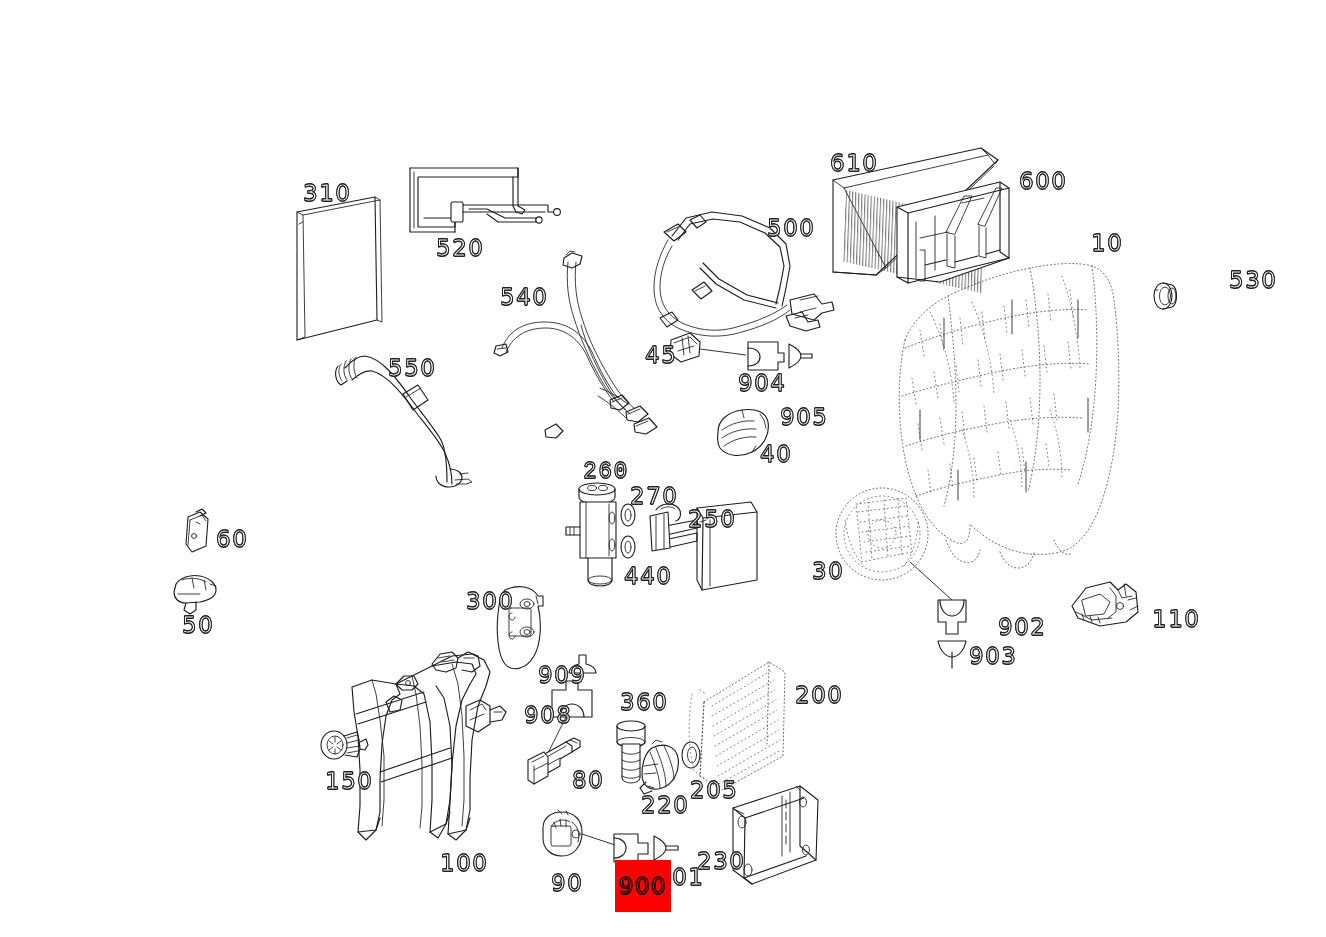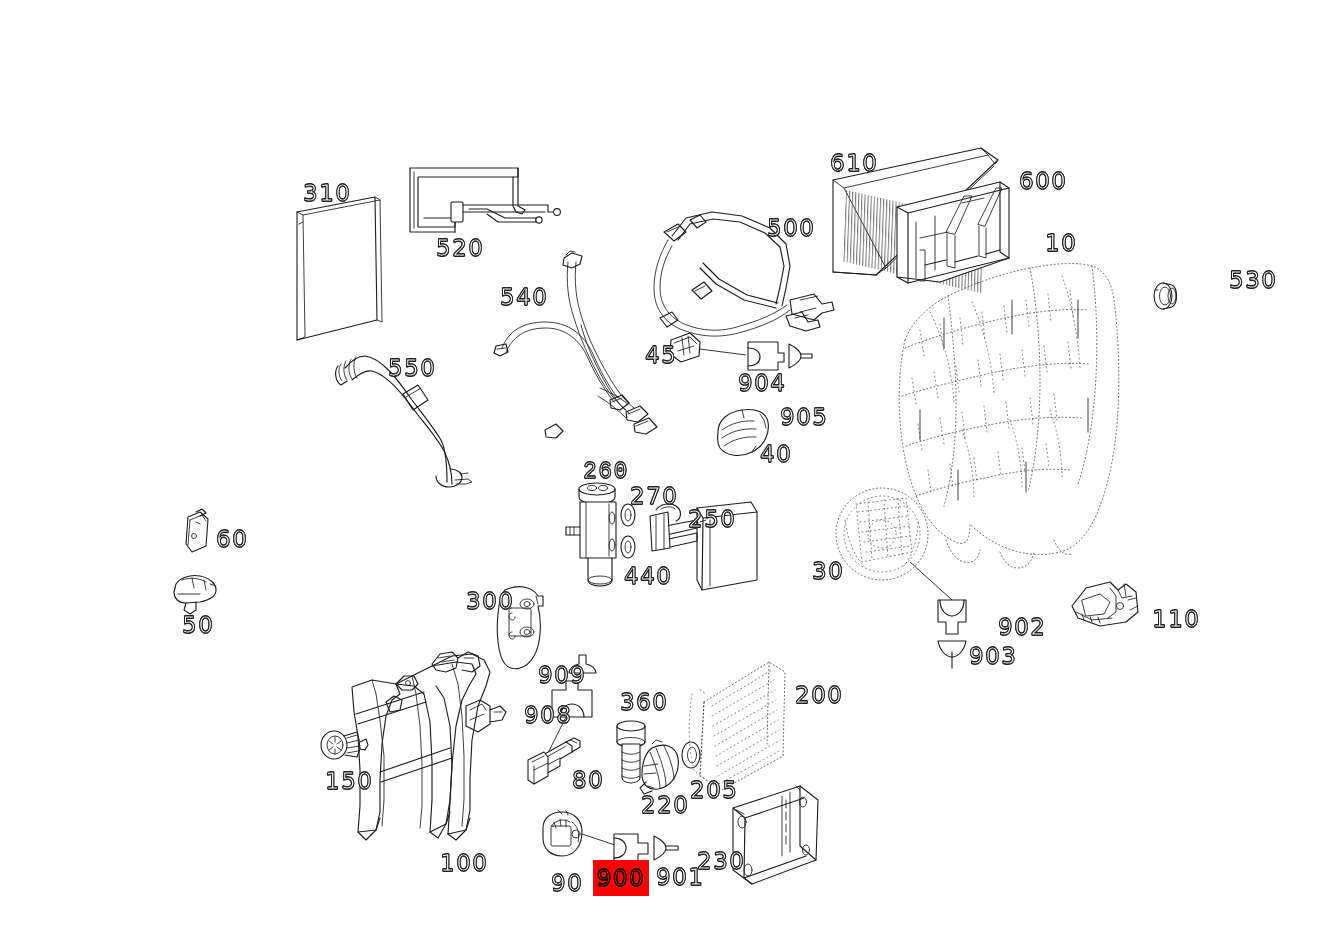--- a/index.html
+++ b/index.html
@@ -516,21 +516,21 @@
       <path class="s2" d="M796 786 L800 790"></path>
       <path class="s2" d="M736 810 L744 814"></path>
     </g>
   </svg>
 
   <div class="lbl" style="left:303px;top:182px;">310</div>
   <div class="lbl" style="left:436px;top:237px;">520</div>
   <div class="lbl" style="left:830px;top:152px;">610</div>
   <div class="lbl" style="left:1019px;top:170px;">600</div>
   <div class="lbl" style="left:767px;top:217px;">500</div>
-  <div class="lbl" style="left:1045px;top:232px;">10</div>
+  <div class="lbl" style="left:1091px;top:232px;">10</div>
   <div class="lbl" style="left:1185px;top:269px;margin-left:44px;">530</div>
   <div class="lbl" style="left:500px;top:286px;">540</div>
   <div class="lbl" style="left:388px;top:357px;">550</div>
   <div class="lbl" style="left:645px;top:344px;">45</div>
   <div class="lbl" style="left:738px;top:372px;">904</div>
   <div class="lbl" style="left:780px;top:372px;margin-top:34px;">905</div>
   <div class="lbl" style="left:760px;top:443px;">40</div>
   <div class="lbl" style="left:216px;top:528px;">60</div>
   <div class="lbl" style="left:182px;top:614px;">50</div>
   <div class="lbl" style="left:583px;top:461px;font-family:Liberation Mono, monospace;">260</div>
@@ -548,17 +548,17 @@
   <div class="lbl" style="left:620px;top:691px;">360</div>
   <div class="lbl" style="left:641px;top:794px;">220</div>
   <div class="lbl" style="left:690px;top:779px;">205</div>
   <div class="lbl" style="left:795px;top:684px;">200</div>
   <div class="lbl" style="left:325px;top:770px;">150</div>
   <div class="lbl" style="left:440px;top:852px;">100</div>
   <div class="lbl" style="left:551px;top:872px;">90</div>
   <div class="lbl" style="left:656px;top:866px;">901</div>
   <div class="lbl" style="left:697px;top:850px;">230</div>
 
-  <div class="focus-box" style="left:593px;top:860px;width:56px;height:36px;">
+  <div class="focus-box" style="left:615px;top:860px;width:56px;height:52px;">
     <div class="lbl">900</div>
   </div>
 
 </div>
 
 </body></html>

